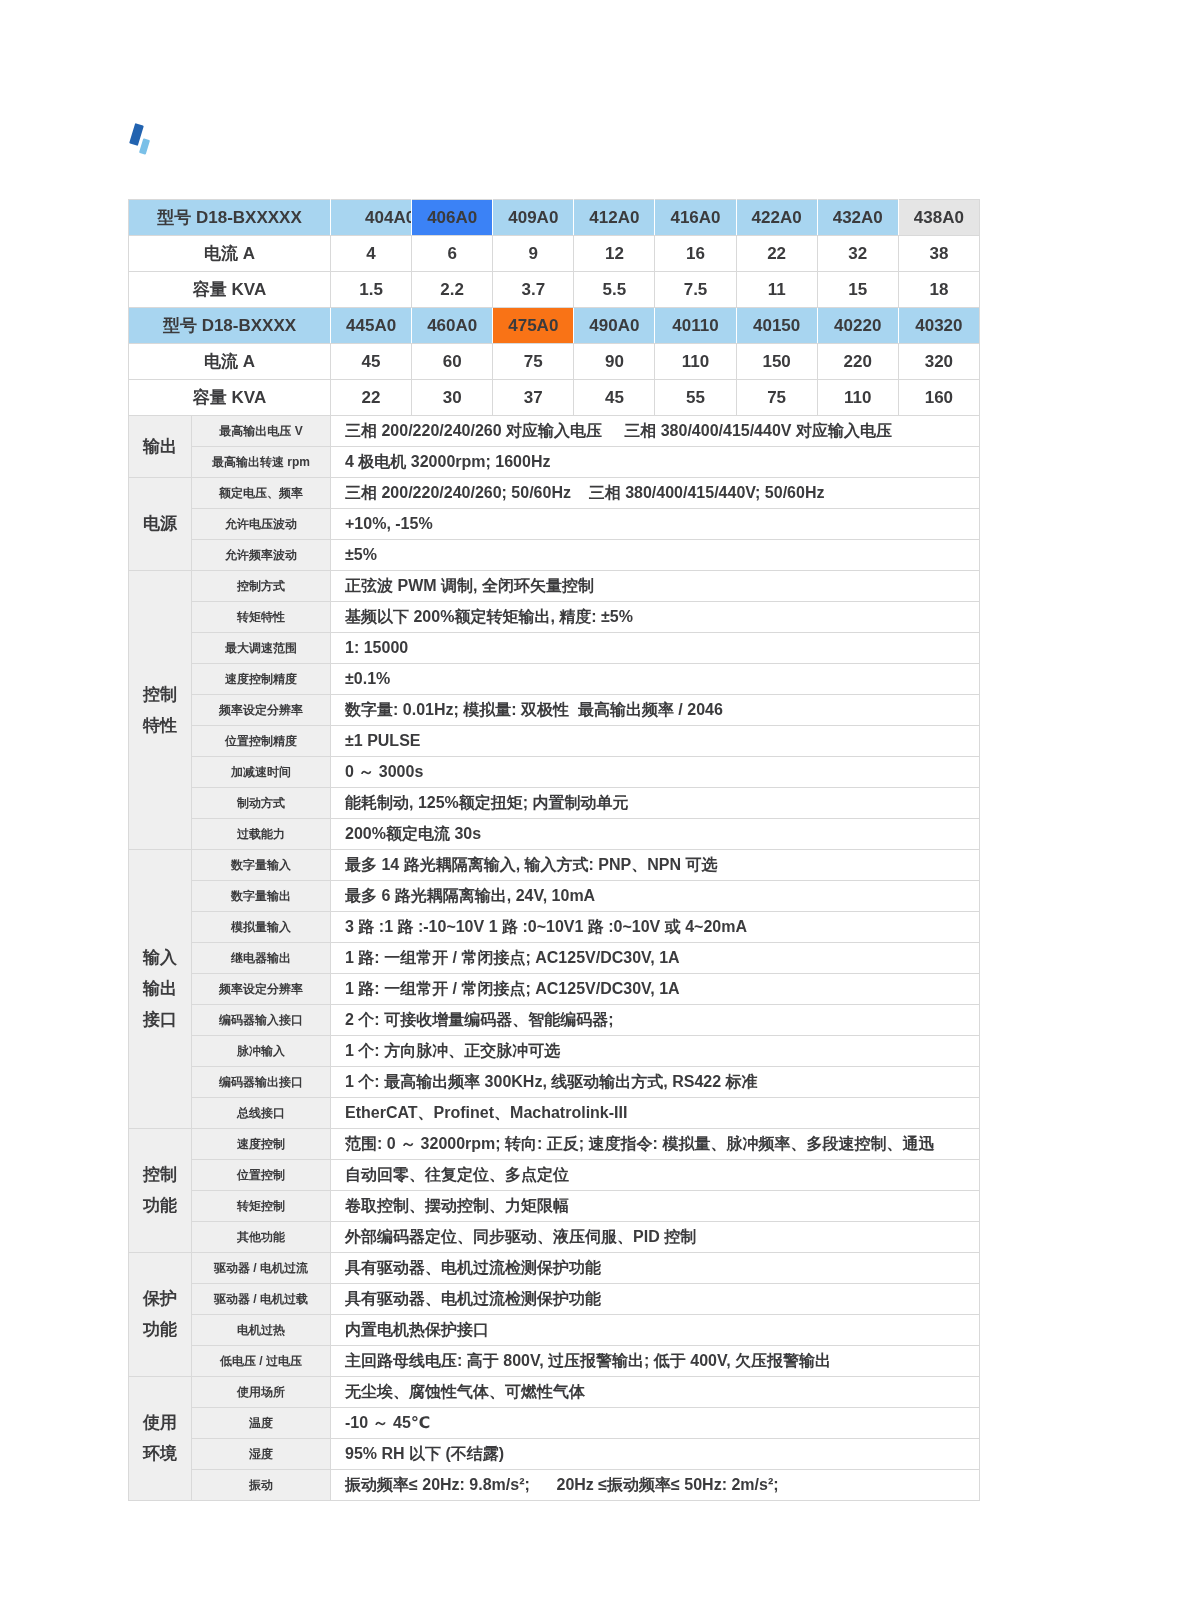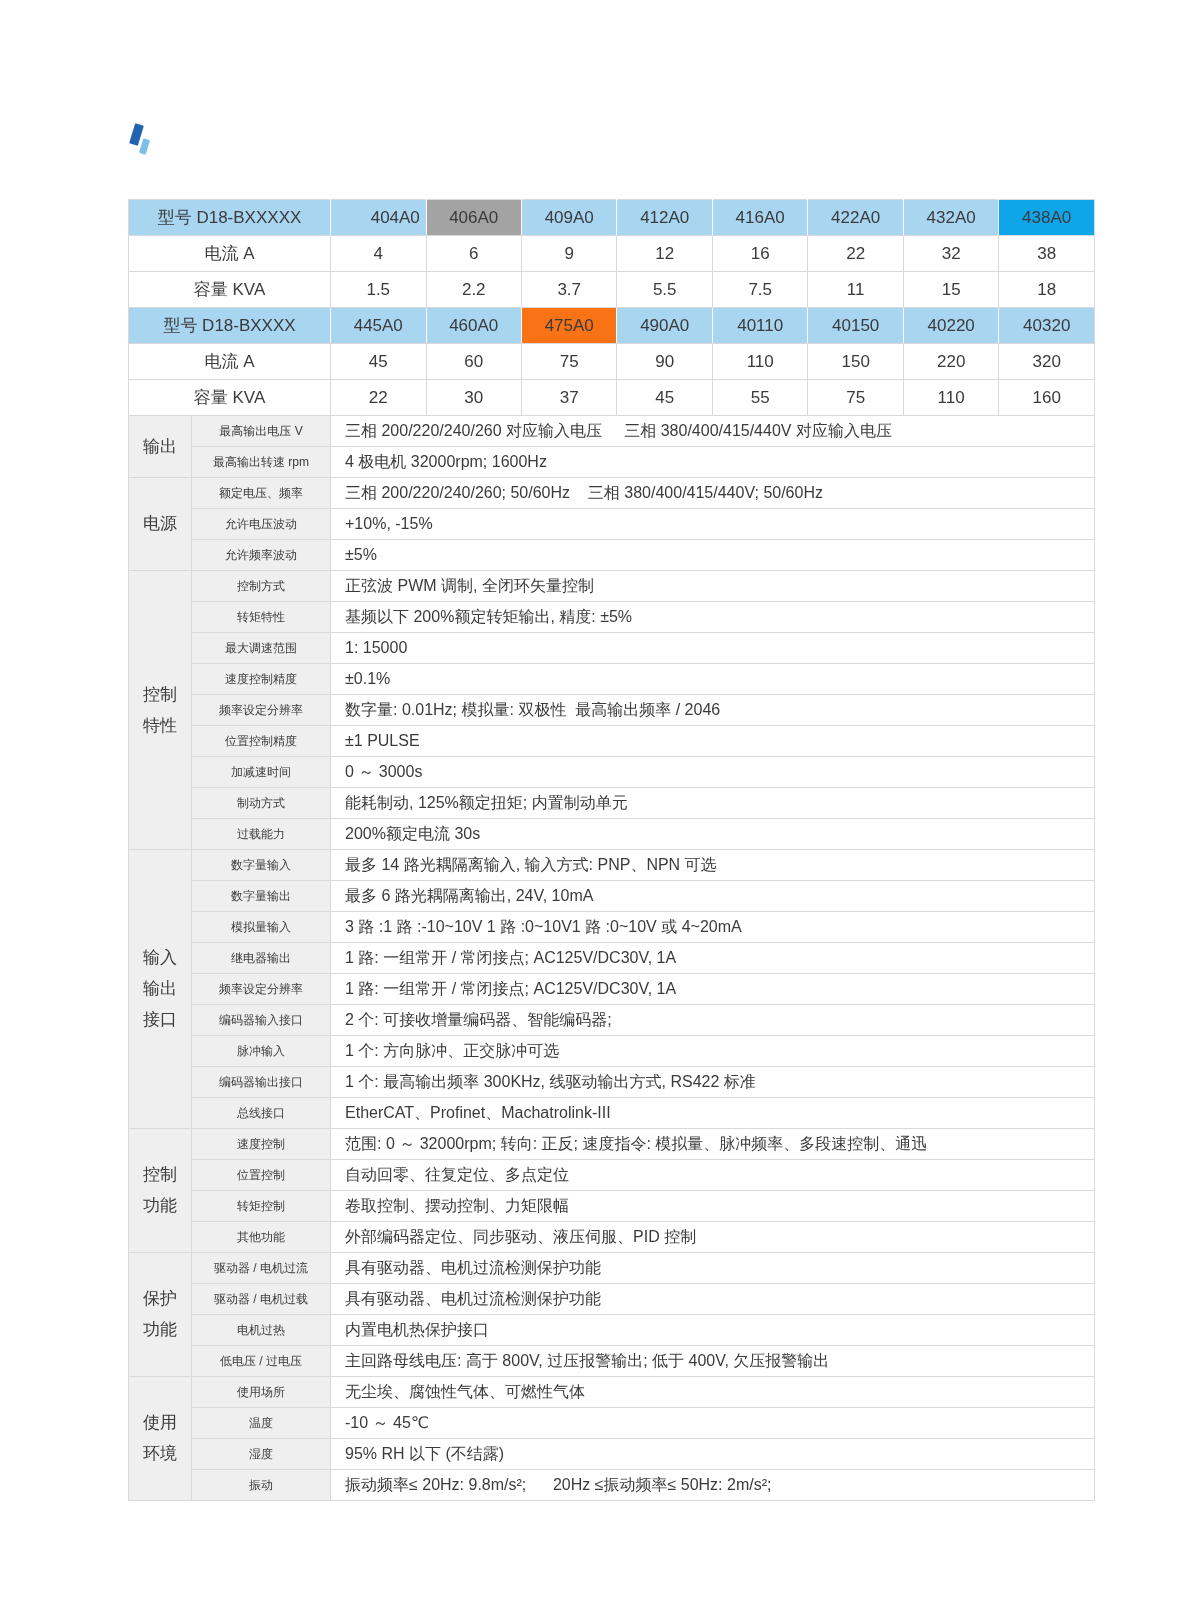--- a/index.html
+++ b/index.html
@@ -24,22 +24,23 @@
   }
   .flash-icon .b2 {
     position: absolute; left: 14px; top: 17px; width: 7px; height: 15px;
     transform: rotate(17deg); border-radius: 1px;
   }
   .page-title { font-size: 26px; font-weight: bold; color: #39393b; letter-spacing: 1px; }
 
   
   .spec-table-wrap { position: absolute; left: 128px; top: 199px; width: 929px; }
   table.spec {
-    width: 967px; table-layout: fixed; border-collapse: collapse;
+    width: 852px; table-layout: fixed; border-collapse: collapse;
     border: 1px solid #d9d9d9;
+    font-weight: bold;
   }
   td {
     border: 1px solid #d9d9d9;
     font-size: 16px; color: #3b3b3d;
     vertical-align: middle;
     overflow: hidden;
   }
   tr.row-model-header td { height: 36px; font-size: 17px; }
   tr.row-model-data   td { height: 36px; font-size: 17px; background: #ffffff; text-align: center; }
   tr.row-spec         td { height: 31px; }
@@ -90,27 +91,27 @@
           <col>
           <col>
           <col>
           <col>
           <col>
       </colgroup>
       <tbody>
           <tr class="row-model-header">
             <td class="cell-model-header" colspan="2" style="background: rgb(168, 213, 240);">型号 D18-BXXXXX</td>
             <td class="cell-model-header" style="background: rgb(168, 213, 240); padding-left: 34px;">404A0</td>
-            <td class="cell-model-header" style="background: #a3a3a3;">406A0</td>
+            <td class="cell-model-header" style="background: #3b82f6;">406A0</td>
             <td class="cell-model-header" style="background: rgb(168, 213, 240);">409A0</td>
             <td class="cell-model-header" style="background: rgb(168, 213, 240);">412A0</td>
             <td class="cell-model-header" style="background: rgb(168, 213, 240);">416A0</td>
             <td class="cell-model-header" style="background: rgb(168, 213, 240);">422A0</td>
             <td class="cell-model-header" style="background: rgb(168, 213, 240);">432A0</td>
-            <td class="cell-model-header" style="background: #0ea5e9;">438A0</td>
+            <td class="cell-model-header" style="background: #e5e5e5;">438A0</td>
           </tr>
           <tr class="row-model-data">
             <td class="cell-label" colspan="2">电流 A</td>
             <td class="cell-model-value">4</td>
             <td class="cell-model-value">6</td>
             <td class="cell-model-value">9</td>
             <td class="cell-model-value">12</td>
             <td class="cell-model-value">16</td>
             <td class="cell-model-value">22</td>
             <td class="cell-model-value">32</td>

